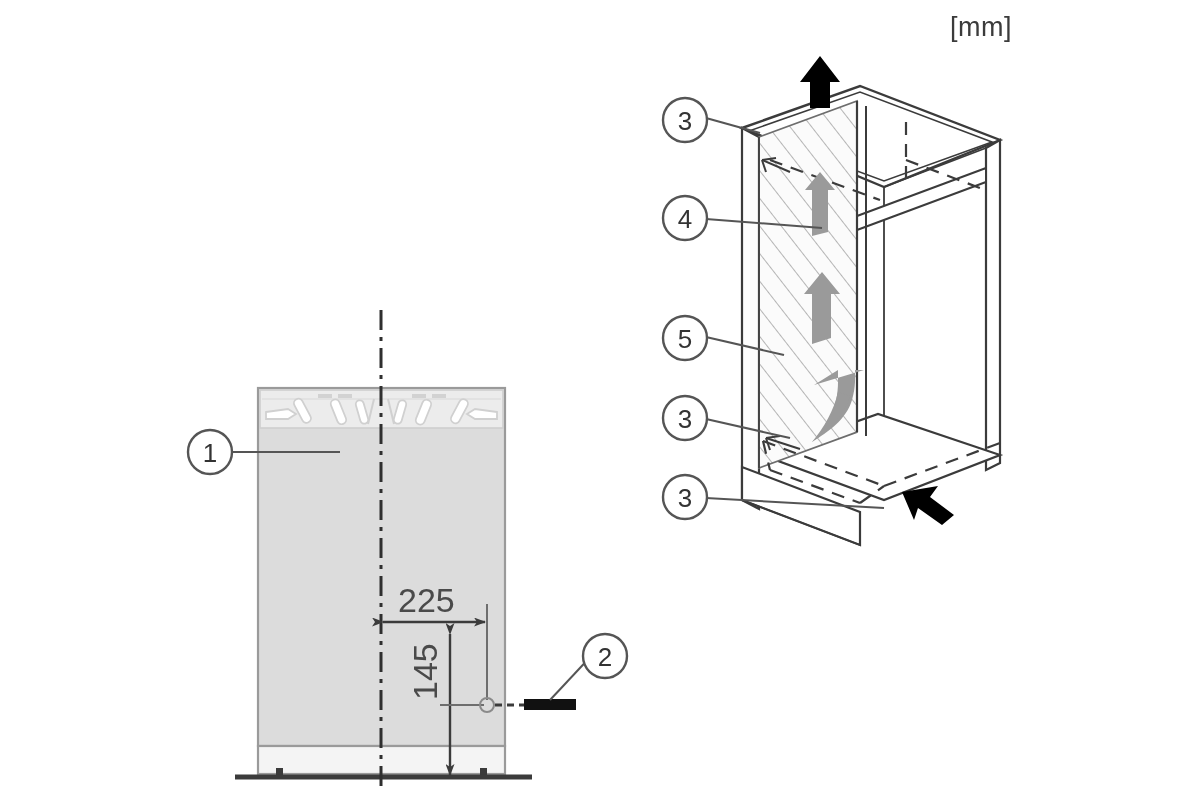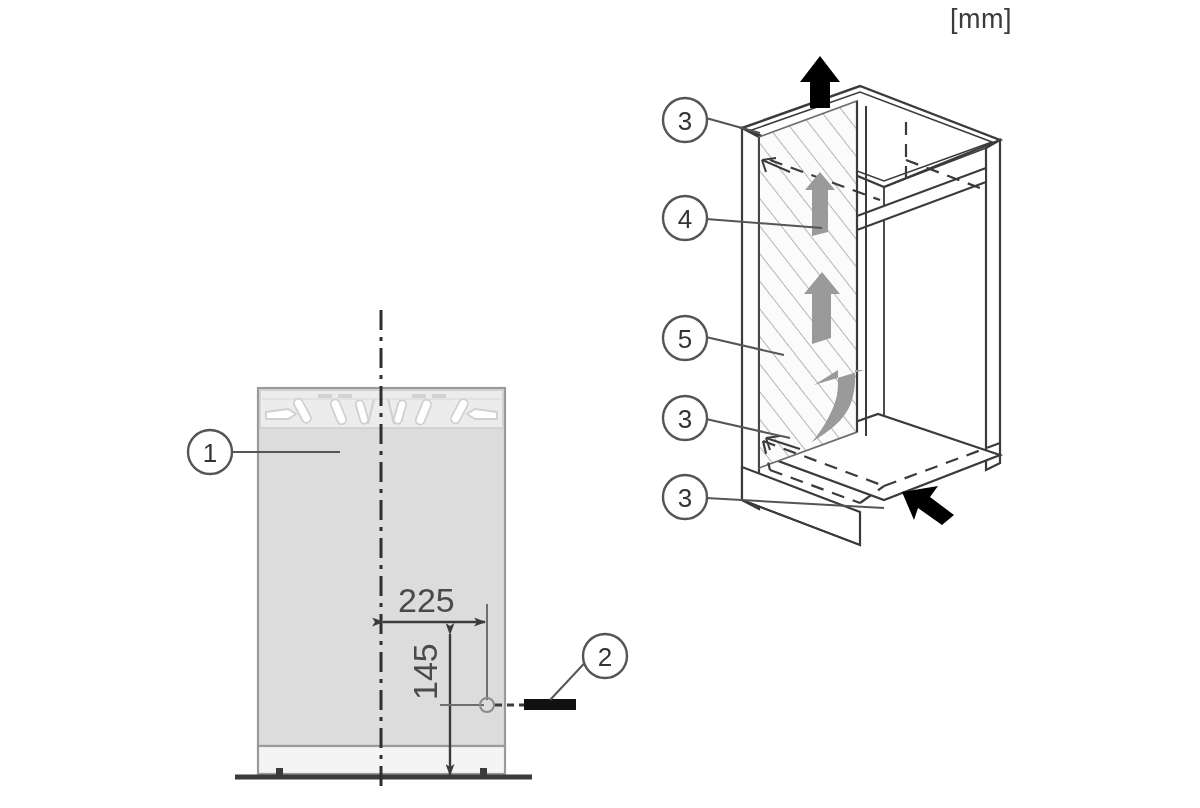--- a/index.html
+++ b/index.html
@@ -24,21 +24,21 @@
   #stage > svg {
     position: absolute;
     top: 0;
     left: 0;
     width: 1200px;
     height: 808px;
   }
   .unit-label {
     position: absolute;
     right: 188px;
-    top: 4px;
+    top: 12px;
     font-size: 27px;
     font-family: "Liberation Sans", sans-serif;
     color: #3b3b3b;
     letter-spacing: 0.5px;
     white-space: nowrap;
   }
   text {
     font-family: "Liberation Sans", sans-serif;
     fill: #3b3b3b;
   }

